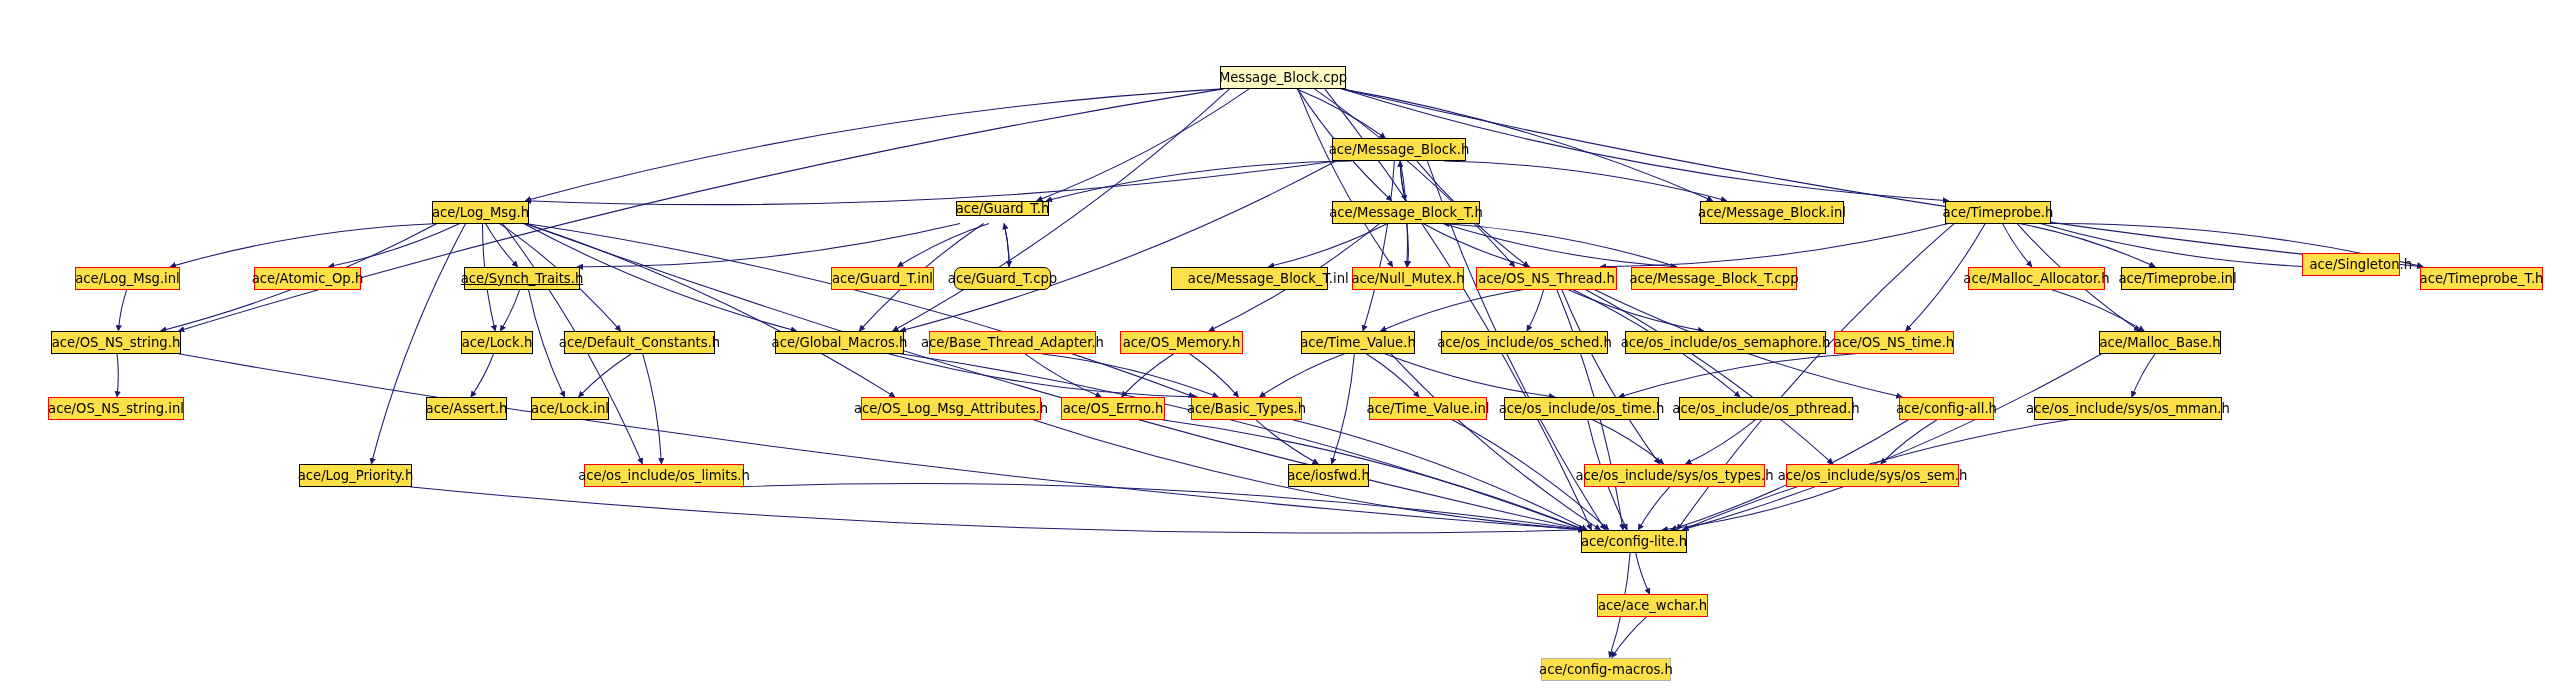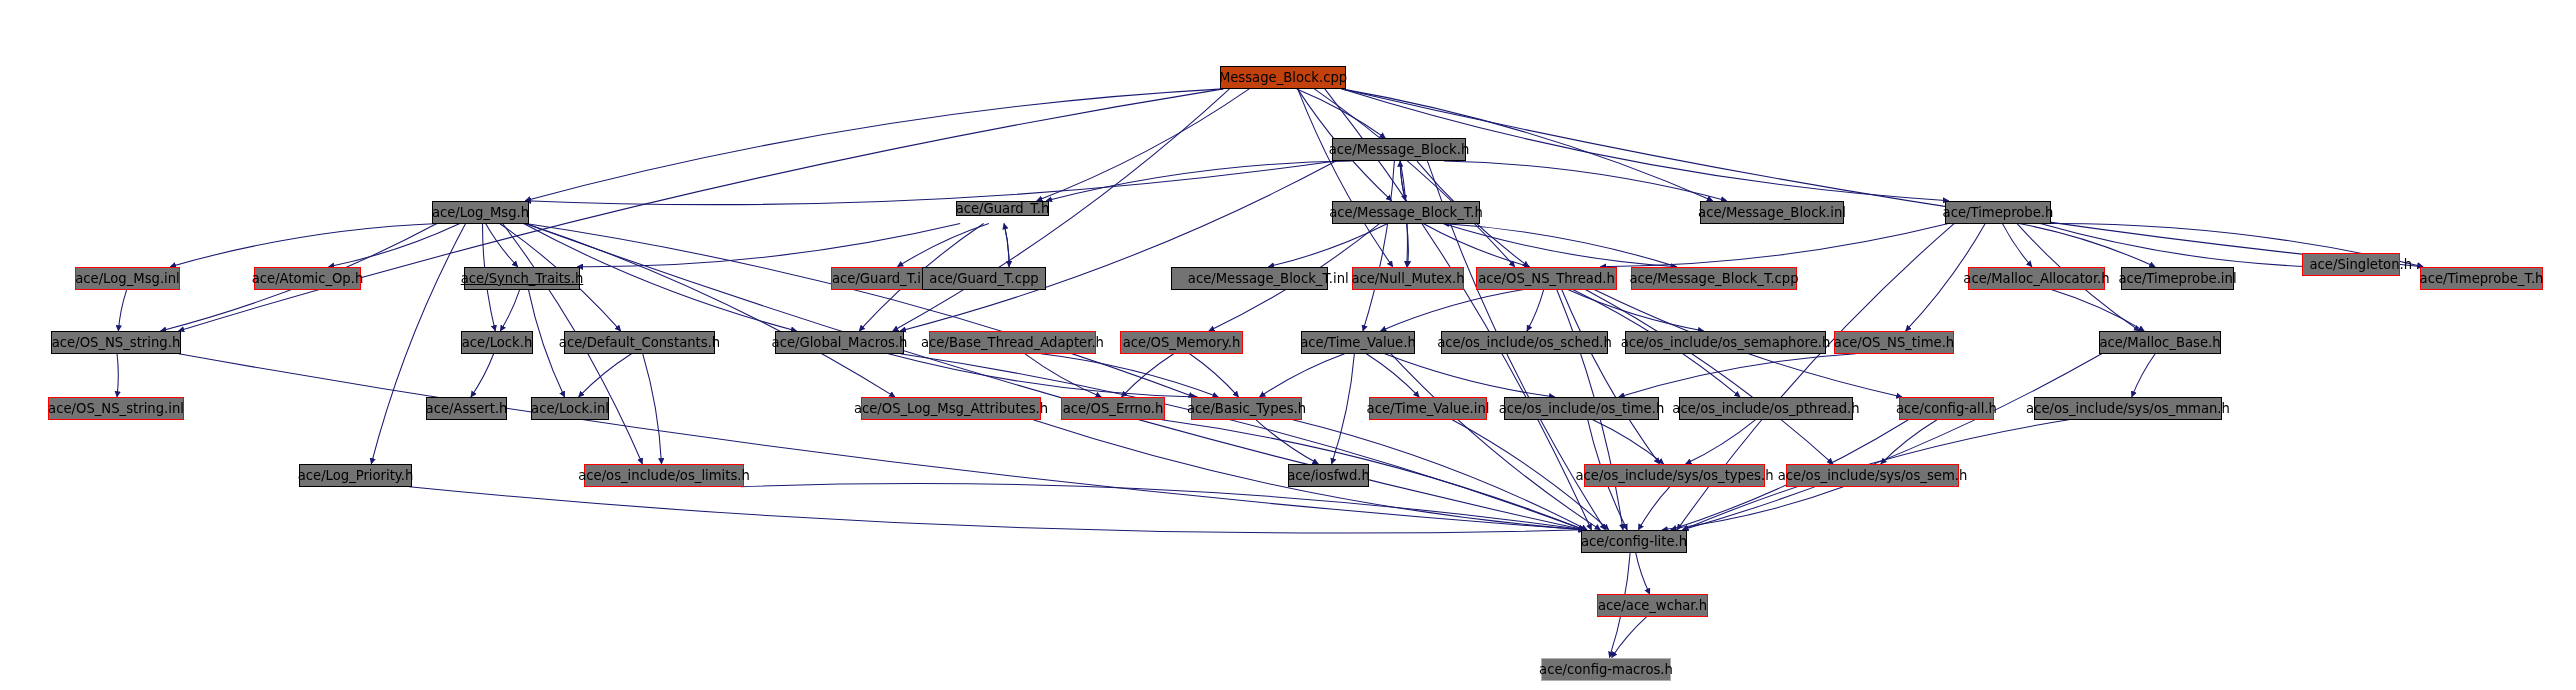--- a/index.html
+++ b/index.html
@@ -12,32 +12,32 @@
     overflow:hidden;
   }
   #edge-layer{position:absolute;left:0;top:0;width:2576px;height:690px;}
   #node-layer{position:absolute;left:0;top:0;width:2576px;height:690px;}
   .node{
     position:absolute;
     box-sizing:border-box;
     display:flex;
     align-items:center;
     justify-content:center;
-    background:#737373;
+    background:#fde047;
     border:0.9px solid #000000;
     color:#000000;
     font-size:13.2px;
     line-height:13.2px;
     white-space:nowrap;
     letter-spacing:0px;
     padding:0 4.4px;
   }
   .node.red{border-color:#ff0000;}
   .node.gray{border-color:#b0b0b0;}
-  .node.root{background:#c2410c;border-color:#000000;}
+  .node.root{background:#fef9c3;border-color:#000000;}
   .node-label{pointer-events:none;}
 </style>
 </head>
 <body>
 
 <div id="canvas">
   <svg id="edge-layer" viewBox="0 0 2925 784" xmlns="http://www.w3.org/2000/svg">
     <defs>
       <marker id="arrow" viewBox="0 0 10 10" refX="9" refY="5" markerWidth="6" markerHeight="6" orient="auto-start-reverse">
         <path d="M 0 0 L 10 5 L 0 10 z" fill="#191970"></path>
@@ -175,21 +175,21 @@
       </div>
       <div class="node red" style="left: 254px; top: 267px; width: 107px; height: 23px;">
         <span class="node-label">ace/Atomic_Op.h</span>
       </div>
       <div class="node" style="left: 464px; top: 267px; width: 116px; height: 23px; text-decoration: underline;">
         <span class="node-label">ace/Synch_Traits.h</span>
       </div>
       <div class="node red" style="left: 831px; top: 267px; width: 103px; height: 23px;">
         <span class="node-label">ace/Guard_T.inl</span>
       </div>
-      <div class="node" style="left: 922px; top: 267px; width: 124px; height: 23px;">
+      <div class="node" style="left: 954px; top: 267px; width: 97px; height: 23px; border-radius: 7px;">
         <span class="node-label">ace/Guard_T.cpp</span>
       </div>
       <div class="node" style="left: 1171px; top: 267px; width: 157px; height: 23px; padding-left: 42px;">
         <span class="node-label">ace/Message_Block_T.inl</span>
       </div>
       <div class="node red" style="left: 1352px; top: 267px; width: 112px; height: 23px;">
         <span class="node-label">ace/Null_Mutex.h</span>
       </div>
       <div class="node red" style="left: 1476px; top: 267px; width: 141px; height: 23px;">
         <span class="node-label">ace/OS_NS_Thread.h</span>

